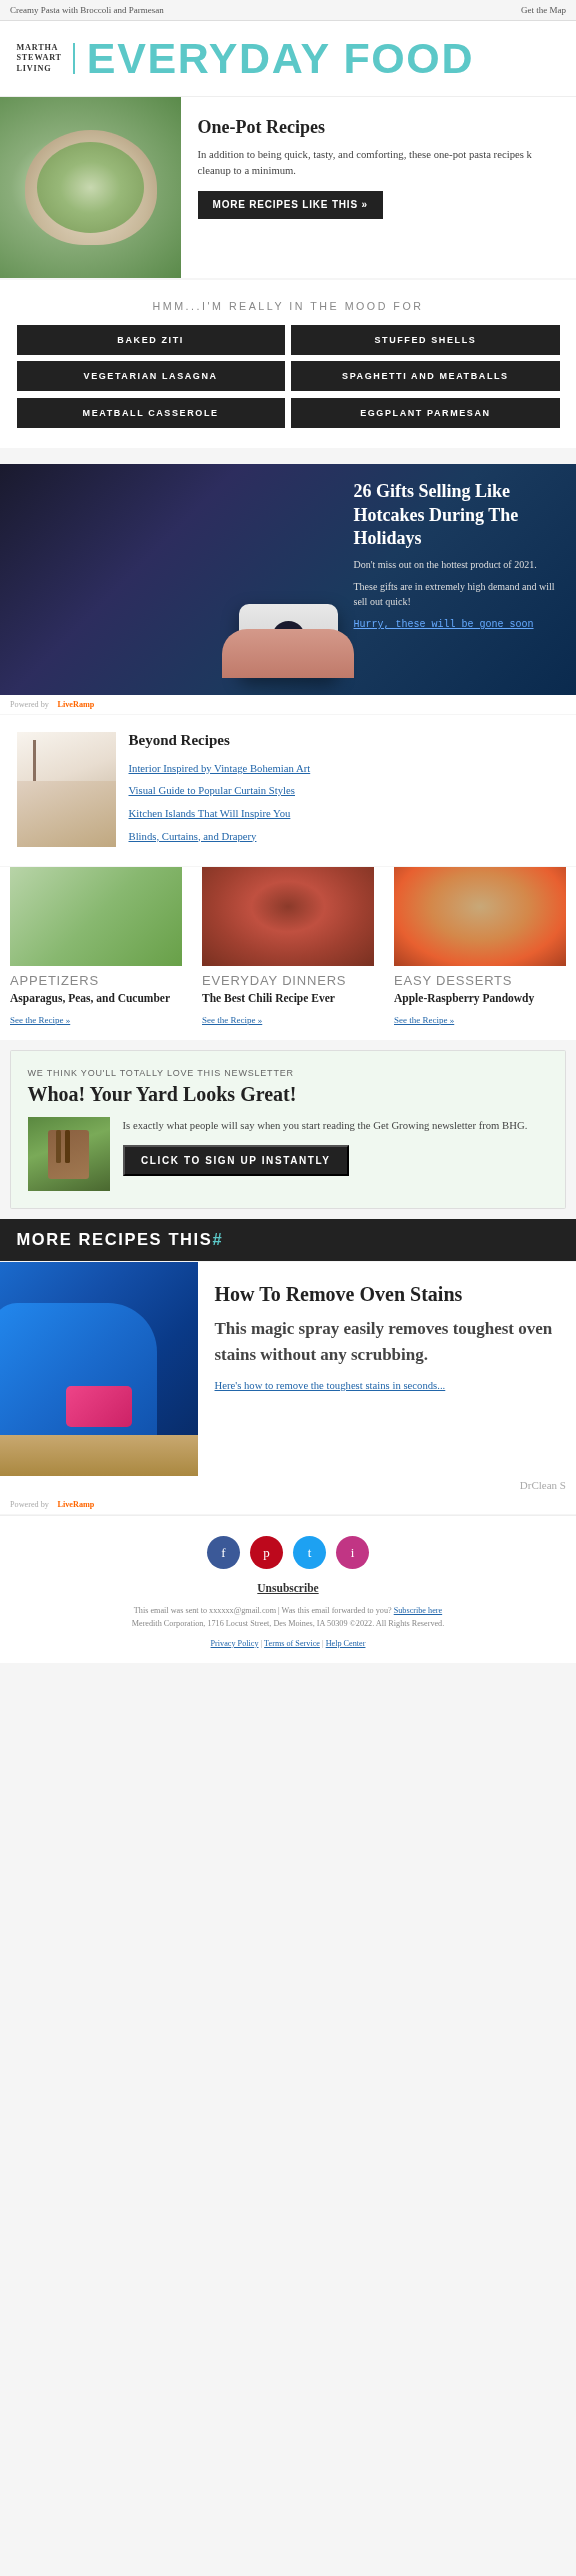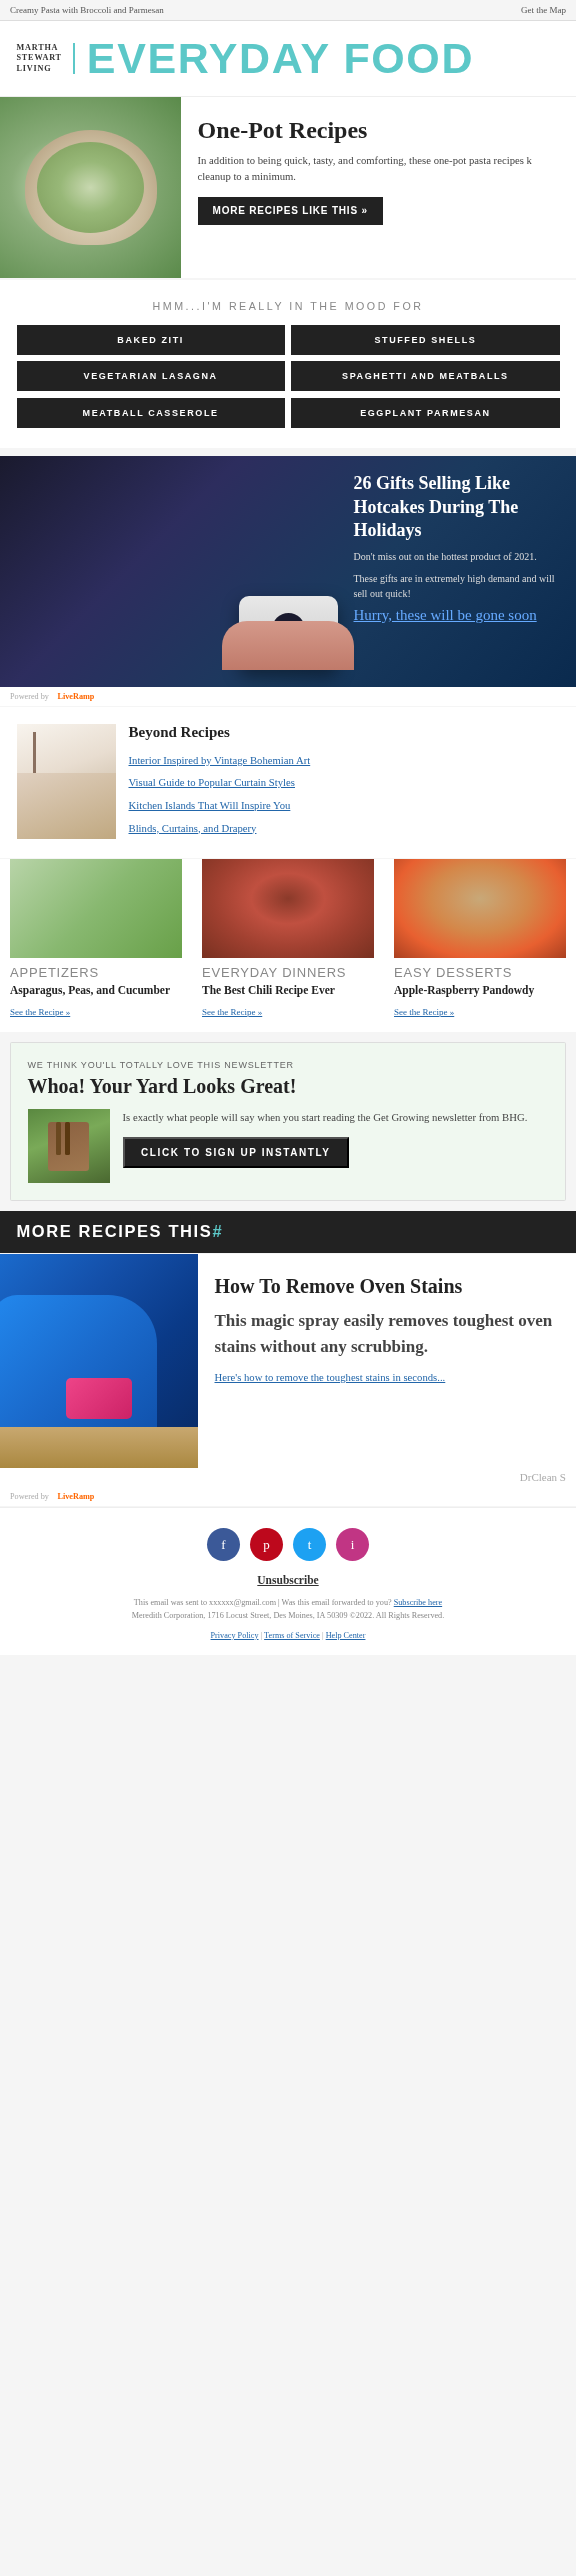--- a/index.html
+++ b/index.html
@@ -85,21 +85,21 @@
       background: radial-gradient(ellipse, #c8d8b0 0%, #98b878 40%, #7a9a58 100%);
       border-radius: 50%;
       position: relative;
     }
 
     .hero-text {
       padding: 20px 16.5px;
       flex: 1;
     }
     .hero-title {
-      font-size: 24px;
+      font-size: 18px;
       font-weight: bold;
       color: #222;
       margin-bottom: 8.2px;
       font-family: Georgia, serif;
     }
     .hero-desc {
       font-size: 10.7px;
       color: #444;
       line-height: 1.5;
       margin-bottom: 13px;
@@ -151,21 +151,21 @@
     }
 
     
     .ad-section {
       background: #1d4ed8;
       position: relative;
       overflow: hidden;
       min-height: 231px;
       display: flex;
       flex-direction: column;
-      margin-top: 8px;
+      margin-top: 16px;
     }
     .ad-img {
       width: 100%;
       height: 231px;
       background: linear-gradient(135deg, #1a1a2e 0%, #2d2d5e 30%, #1a3a5e 60%, #0a2a4e 100%);
       position: relative;
       overflow: hidden;
       display: flex;
       align-items: center;
       justify-content: center;
@@ -236,23 +236,24 @@
       margin-bottom: 6.6px;
     }
     .ad-desc2 {
       font-size: 10px;
       line-height: 1.5;
       color: #ddd;
       margin-bottom: 6.6px;
     }
     .ad-link {
       color: #66aaff;
-      font-size: 15px;
+      font-size: 10px;
       text-decoration: underline;
       cursor: pointer;
+      font-family: Liberation Mono, monospace;
     }
     .powered-by {
       background: white;
       padding: 5px 10px;
       font-size: 8.2px;
       color: #aaa;
       display: flex;
       align-items: center;
       gap: 3.3px;
     }

